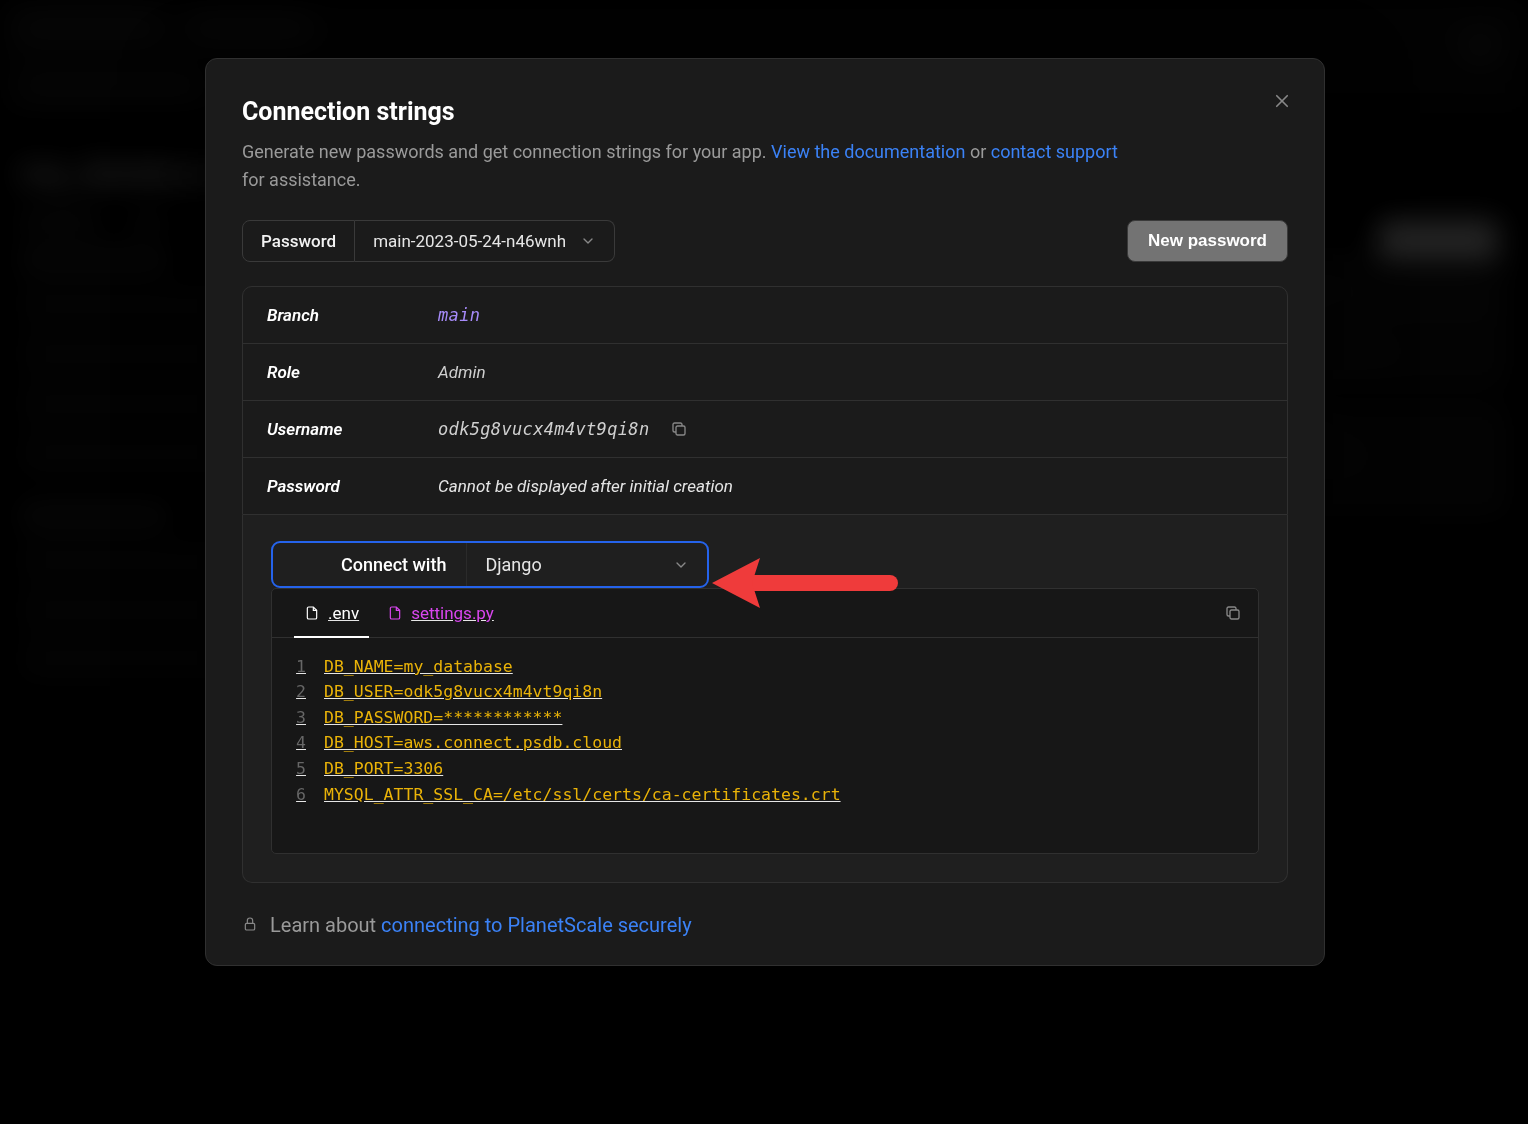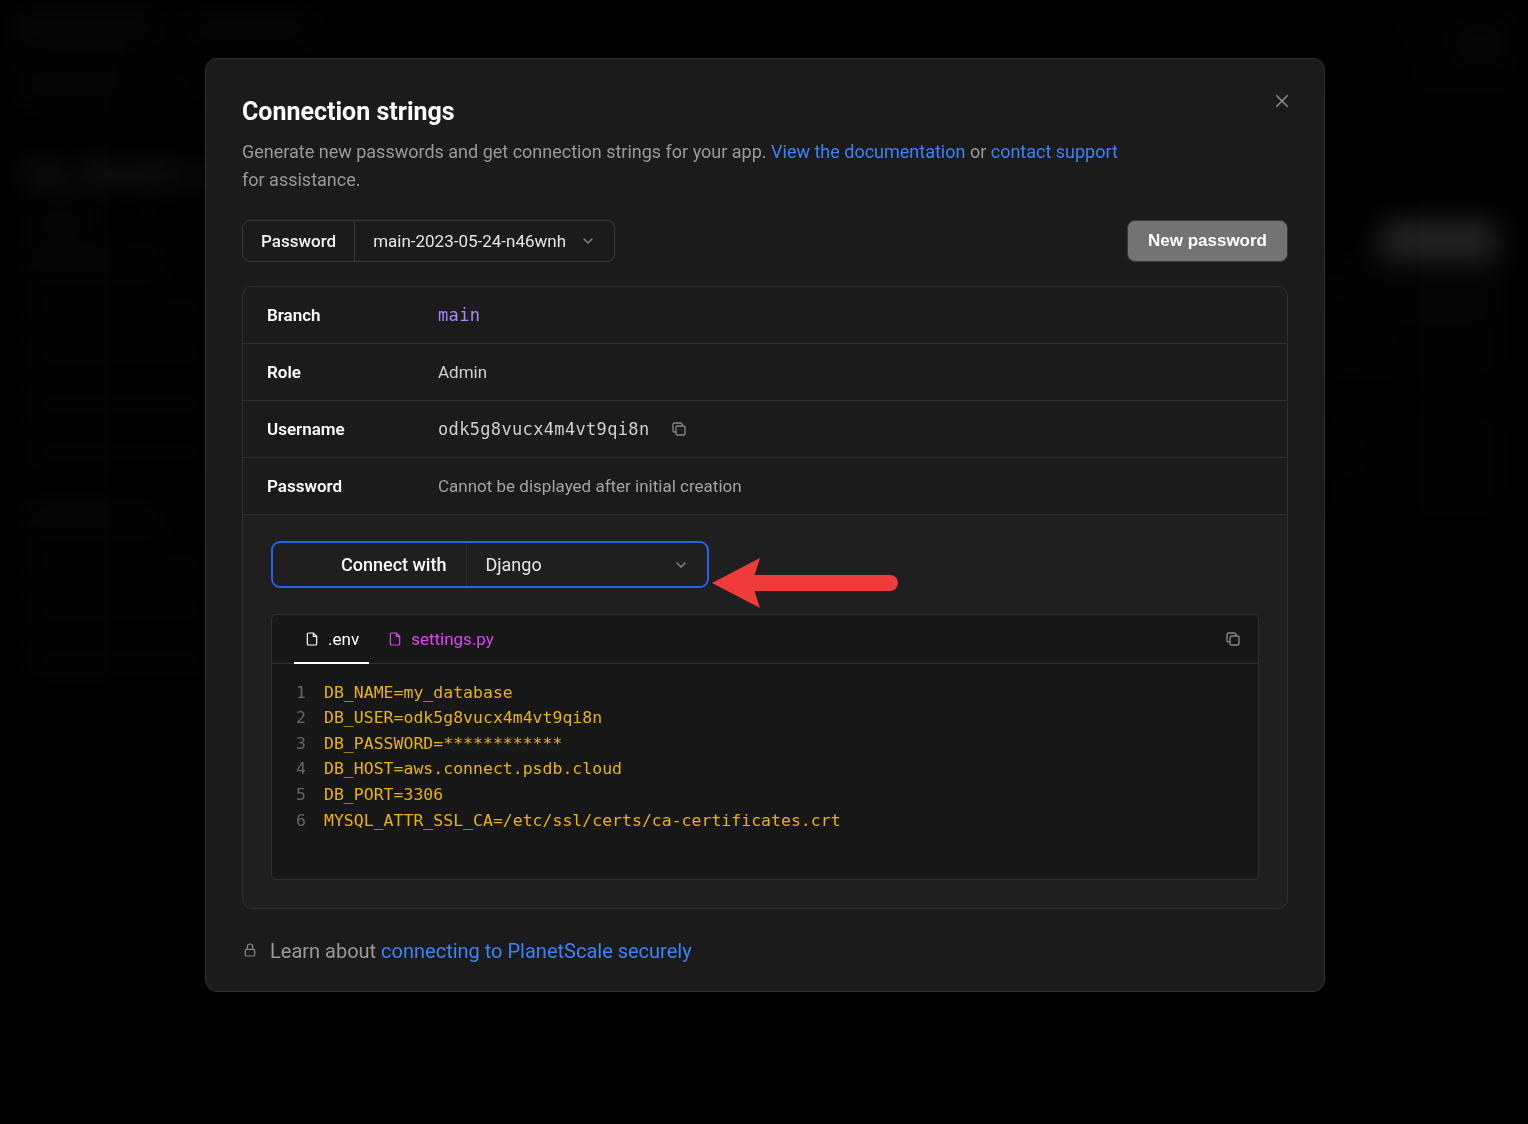--- a/index.html
+++ b/index.html
@@ -33,39 +33,39 @@
   .modal .sub a { color:#3b82f6; text-decoration:none;}
   .close-btn { position:absolute; top:30px; right:28px; width:28px; height:28px; display:flex; align-items:center; justify-content:center; cursor:pointer; color:#888;}
   .close-btn svg { width:18px; height:18px; stroke:currentColor;}
 
   .row1 { display:flex; align-items:center; justify-content:space-between; margin-bottom:24px;}
   .seg { display:flex; }
   .seg .lbl { font-size:17px; color:#f2f2f2; background:#1b1b1b; border:1px solid #3a3a3a; border-radius:8px 0 0 8px; padding:10px 18px; font-weight:500;}
   .seg .sel { display:flex; align-items:center; gap:14px; font-size:17px; color:#e6e6e6; background:#1b1b1b; border:1px solid #3a3a3a; border-left:none; border-radius:0 8px 8px 0; padding:10px 18px; cursor:pointer;}
   .btn-primary { font-size:17px; font-weight:600; color:#fff; background:#737373; border:1px solid #3a3a3a; border-radius:8px; padding:10px 20px; cursor:pointer;}
 
-  .details { border:1px solid #303030; border-radius:10px 10px 0 0; overflow:hidden;}
+  .details { border:1px solid #303030; border-radius:10px 10px 0 0; overflow:hidden;font-style:italic;}
   .drow { display:flex; align-items:center; border-bottom:1px solid #303030;}
   .drow:last-child { border-bottom:none;}
   .dlabel { width:195px; padding:18px 24px; font-size:17px; font-weight:600; color:#fff;}
   .dval { padding:18px 0; font-size:17px; color:#d0d0d0; display:flex; align-items:center; gap:20px;}
   .dval.mono { font-family: ui-monospace, SFMono-Regular, Menlo, monospace; letter-spacing:0.02em;}
   .dval.branch { color:#a78bfa;}
-  .dval.muted { color:#a3a3a3;}
+  .dval.muted { color:#e5e5e5;}
   .copy-icon { width:18px; height:18px; color:#888; cursor:pointer;}
   .copy-icon svg { width:100%; height:100%; stroke:currentColor; fill:none;}
 
   .panel { border:1px solid #303030; border-top:none; border-radius:0 0 10px 10px; background:#1f1f1f; padding:26px 28px 28px; }
   .connect-seg { display:flex; width:fit-content; border:2px solid #2563eb; border-radius:9px; overflow:hidden;}
   .connect-seg .lbl2 { font-size:18px; color:#fff; padding:11px 20px; border-right:1px solid #2b2b2b; font-weight:500;margin-left:48px;}
   .connect-seg .sel2 { display:flex; align-items:center; justify-content:space-between; gap:110px; font-size:18px; color:#e6e6e6; padding:11px 18px; cursor:pointer; min-width:240px;}
   .chev { width:16px; height:16px; color:#888;}
   .chev svg { width:100%; height:100%; stroke:currentColor; fill:none;}
 
-  .code-card { margin-top:26px; border:1px solid #303030; border-radius:5px; background:#171717; overflow:hidden;}
+  .code-card { border:1px solid #303030; border-radius:5px; background:#171717; overflow:hidden;text-decoration:underline;}
   .tabs2 { display:flex; align-items:center; border-bottom:1px solid #303030; padding:0 18px; position:relative;}
   .tab2 { display:flex; align-items:center; gap:8px; padding:14px 14px; font-size:17px; color:#d946ef; cursor:pointer; position:relative;}
   .tab2.active { color:#fff;}
   .tab2.active::after { content:""; position:absolute; left:4px; right:4px; bottom:-1px; height:2px; background:#fff;}
   .tab2 .ficon { width:16px; height:16px;}
   .tabs2 .copy-right { position:absolute; right:16px; top:50%; transform:translateY(-50%);}
   .code-body { padding:16px 18px 46px; font-family: ui-monospace, SFMono-Regular, Menlo, monospace; font-size:16.5px; line-height:1.55;}
   .code-line { display:flex;}
   .ln { width:34px; text-align:right; color:#666; padding-right:18px; user-select:none;}
   .lc { color:#eab308; white-space:pre;text-align:right;}

